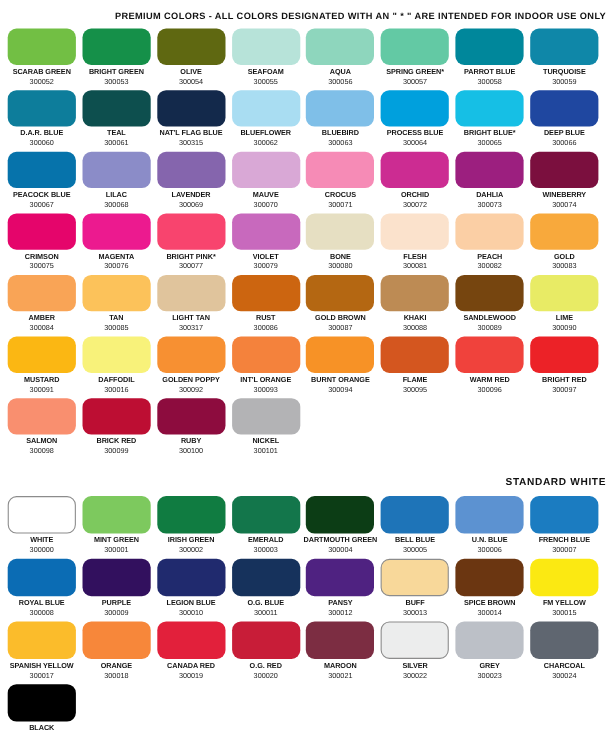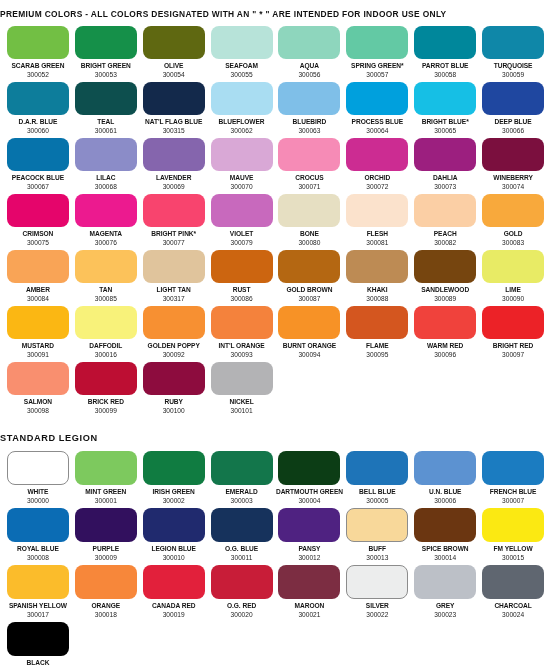--- a/index.html
+++ b/index.html
@@ -15,21 +15,21 @@
     overflow: hidden;
   }
   .page {
     width: 551px;
     height: 668px;
     position: relative;
     box-sizing: border-box;
   }
 
   .section-heading {
-    text-align: left;
+    text-align: right;
     font-size: 8.6px;
     font-weight: bold;
     letter-spacing: 0.35px;
     color: #111111;
     padding: 0;
   }
   #premium-heading {
     padding-top: 9px;
     padding-bottom: 7px;
     font-size: 8.4px;
@@ -352,21 +352,21 @@
         <div class="swatch-name">RUBY</div>
         <div class="swatch-code">300100</div>
       </div>
       <div class="swatch-cell">
         <div class="swatch-chip" style="background: rgb(179, 179, 181);"></div>
         <div class="swatch-name">NICKEL</div>
         <div class="swatch-code">300101</div>
       </div>
     </div>
 
-  <div id="standard-heading" class="section-heading">STANDARD LEGION</div>
+  <div id="standard-heading" class="section-heading">STANDARD WHITE</div>
 
   <div id="standard-grid" class="swatch-grid grid-standard">
       <div class="swatch-cell">
         <div class="swatch-chip outlined" style="background: rgb(255, 255, 255);"></div>
         <div class="swatch-name">WHITE</div>
         <div class="swatch-code">300000</div>
       </div>
       <div class="swatch-cell">
         <div class="swatch-chip" style="background: rgb(125, 201, 94);"></div>
         <div class="swatch-name">MINT GREEN</div>

